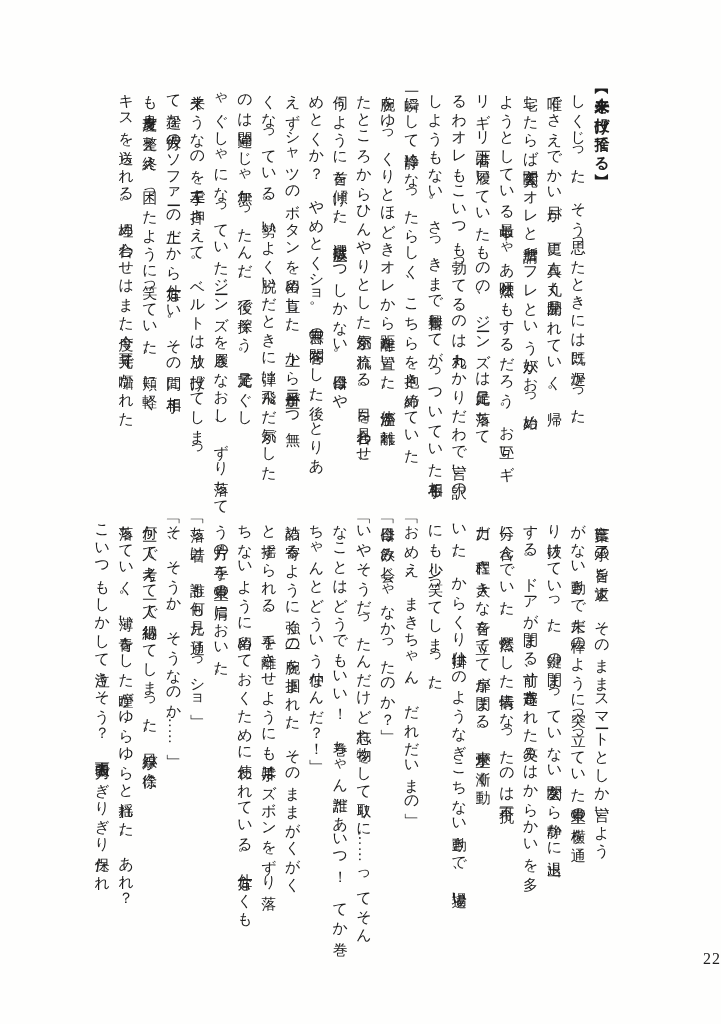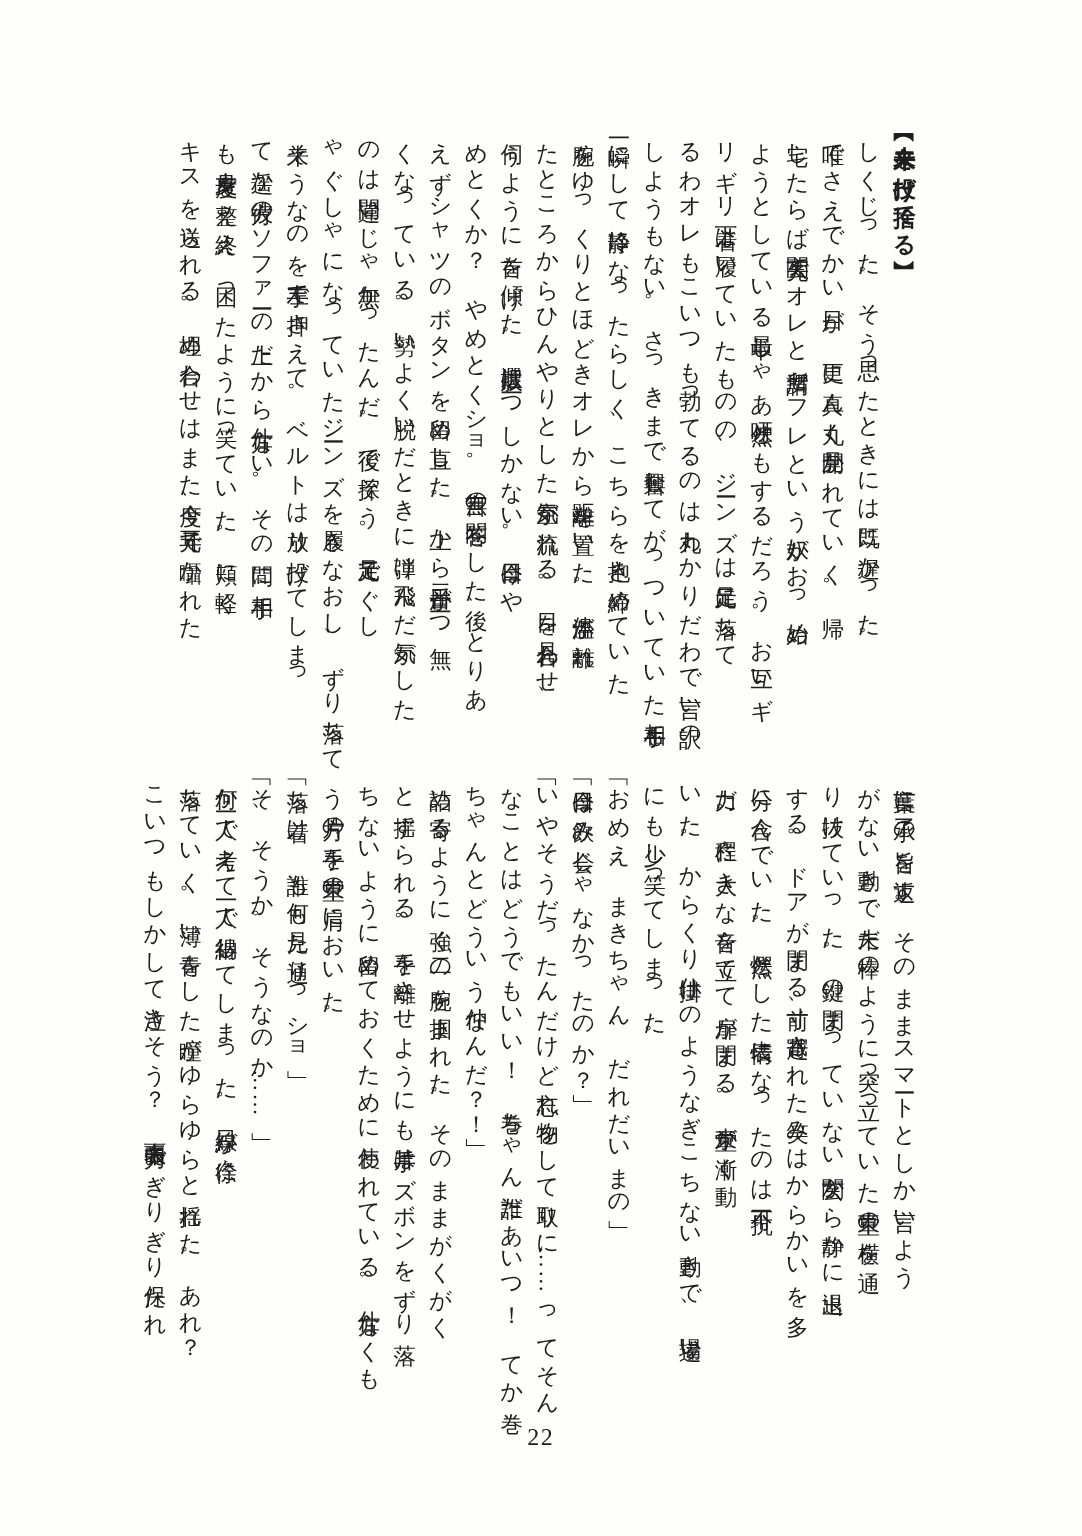--- a/index.html
+++ b/index.html
@@ -37,21 +37,21 @@
     right: 108px;
   }
   .heading-col {
     font-weight: bold;
   }
   .page-number {
     position: absolute;
     bottom: 56px;
     left: 0;
     right: 0;
-    text-align: center;
+    text-align: right;
     font-size: 16px;
     letter-spacing: 1px;
     color: #1e1e1e;
   }
 </style>
 </head>
 <body>
 
 <div class="page">
 

